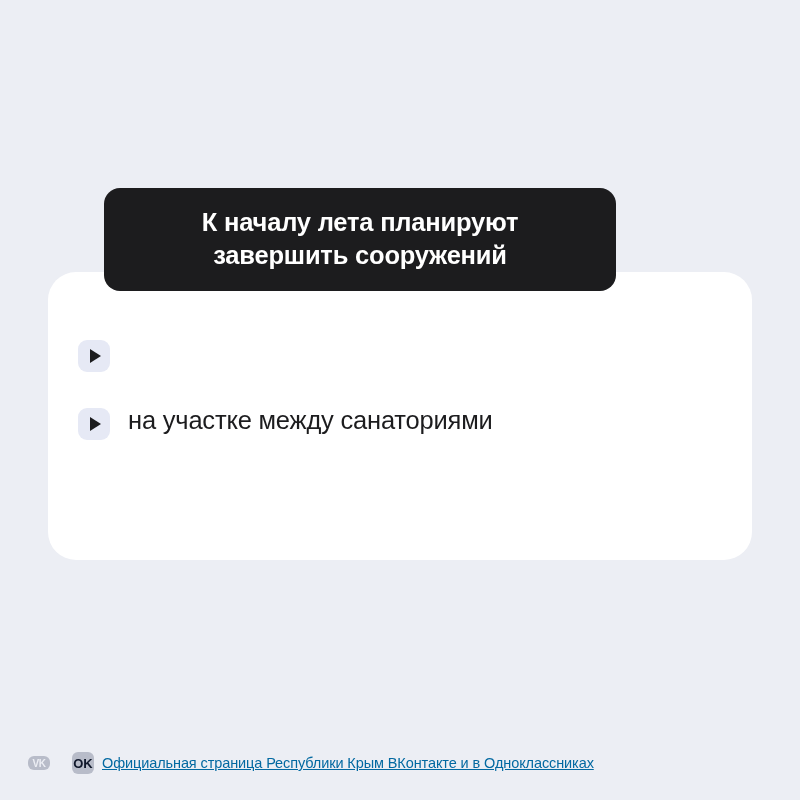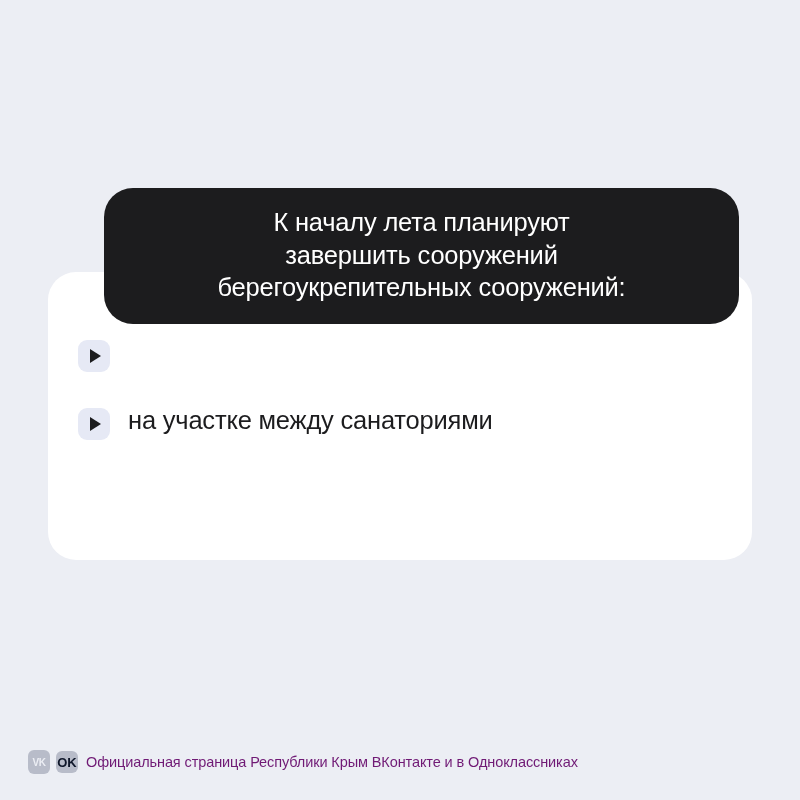--- a/index.html
+++ b/index.html
@@ -33,29 +33,29 @@
     background: #ffffff;
     border-radius: 28px;
     box-sizing: border-box;
   }
 
   
   .headline {
     position: absolute;
     left: 104px;
     top: 188px;
-    width: 635px;
+    width: 512px;
     background: #1c1c1e;
-    border-radius: 29px;
+    border-radius: 16px;
     padding: 18px 24px 20px 24px;
     box-sizing: border-box;
     color: #ffffff;
     text-align: center;
     font-size: 25.5px;
-    font-weight: normal;
+    font-weight: bold;
     line-height: 1.28;
     letter-spacing: -0.2px;
   }
   .headline-line {
     display: block;
     white-space: nowrap;
   }
 
   
   .list {
@@ -108,62 +108,62 @@
   
   .footer {
     position: absolute;
     left: 28px;
     bottom: 26px;
     display: flex;
     align-items: center;
   }
   .vk-icon {
     width: 22px;
-    height: 24px;
+    height: 14px;
     border-radius: 6px;
     background: #b8bcc9;
     color: #eceef4;
     font-size: 10px;
     font-weight: bold;
     display: flex;
     align-items: center;
     justify-content: center;
-    margin-right: 6px;
+    margin-right: 22px;
     letter-spacing: -0.5px;
   }
   .ok-icon {
     width: 22px;
     height: 22px;
     border-radius: 6px;
     background: #b8bcc9;
     color: #0f172a;
     font-size: 13px;
     font-weight: bold;
     display: flex;
     align-items: center;
     justify-content: center;
     margin-right: 8px;
   }
   .footer-text {
     font-size: 14.5px;
-    color: #701a75;
+    color: #0369a1;
     letter-spacing: -0.1px;
+    text-decoration: underline;
   }
 </style>
 </head>
 <body>
 
 <div class="poster">
 
   <div class="card"></div>
 
   <div class="headline">
     <span class="headline-line">К началу лета планируют</span>
     <span class="headline-line">завершить сооружений</span>
-    <span class="headline-line">берегоукрепительных сооружений:</span>
   </div>
 
   <div class="list">
 
     <div class="list-item">
       <span class="bullet"></span>
     </div>
 
     <div class="list-item">
       <span class="bullet"></span>

